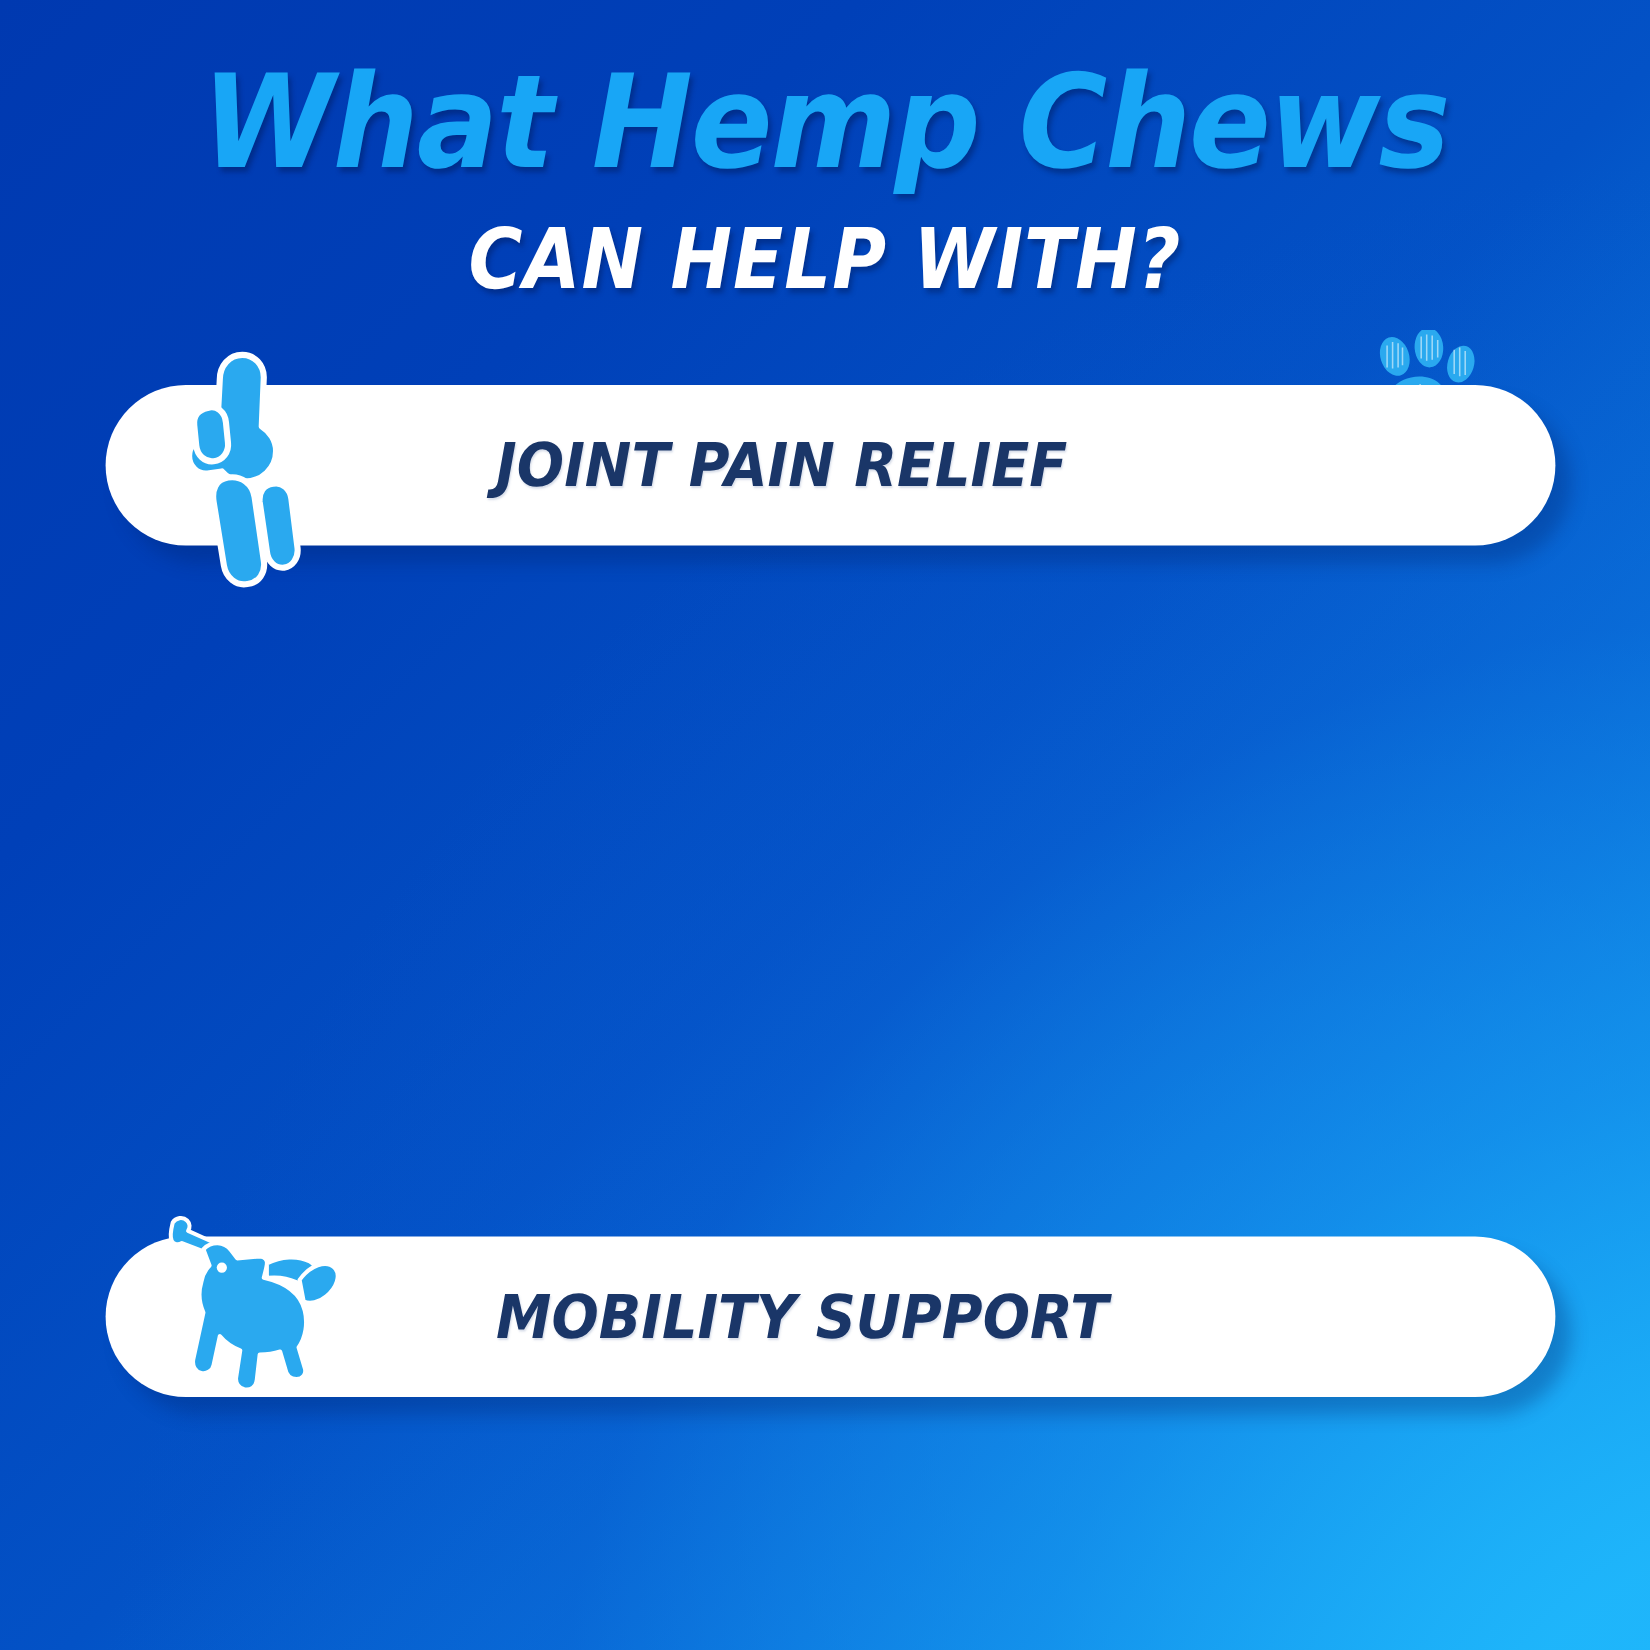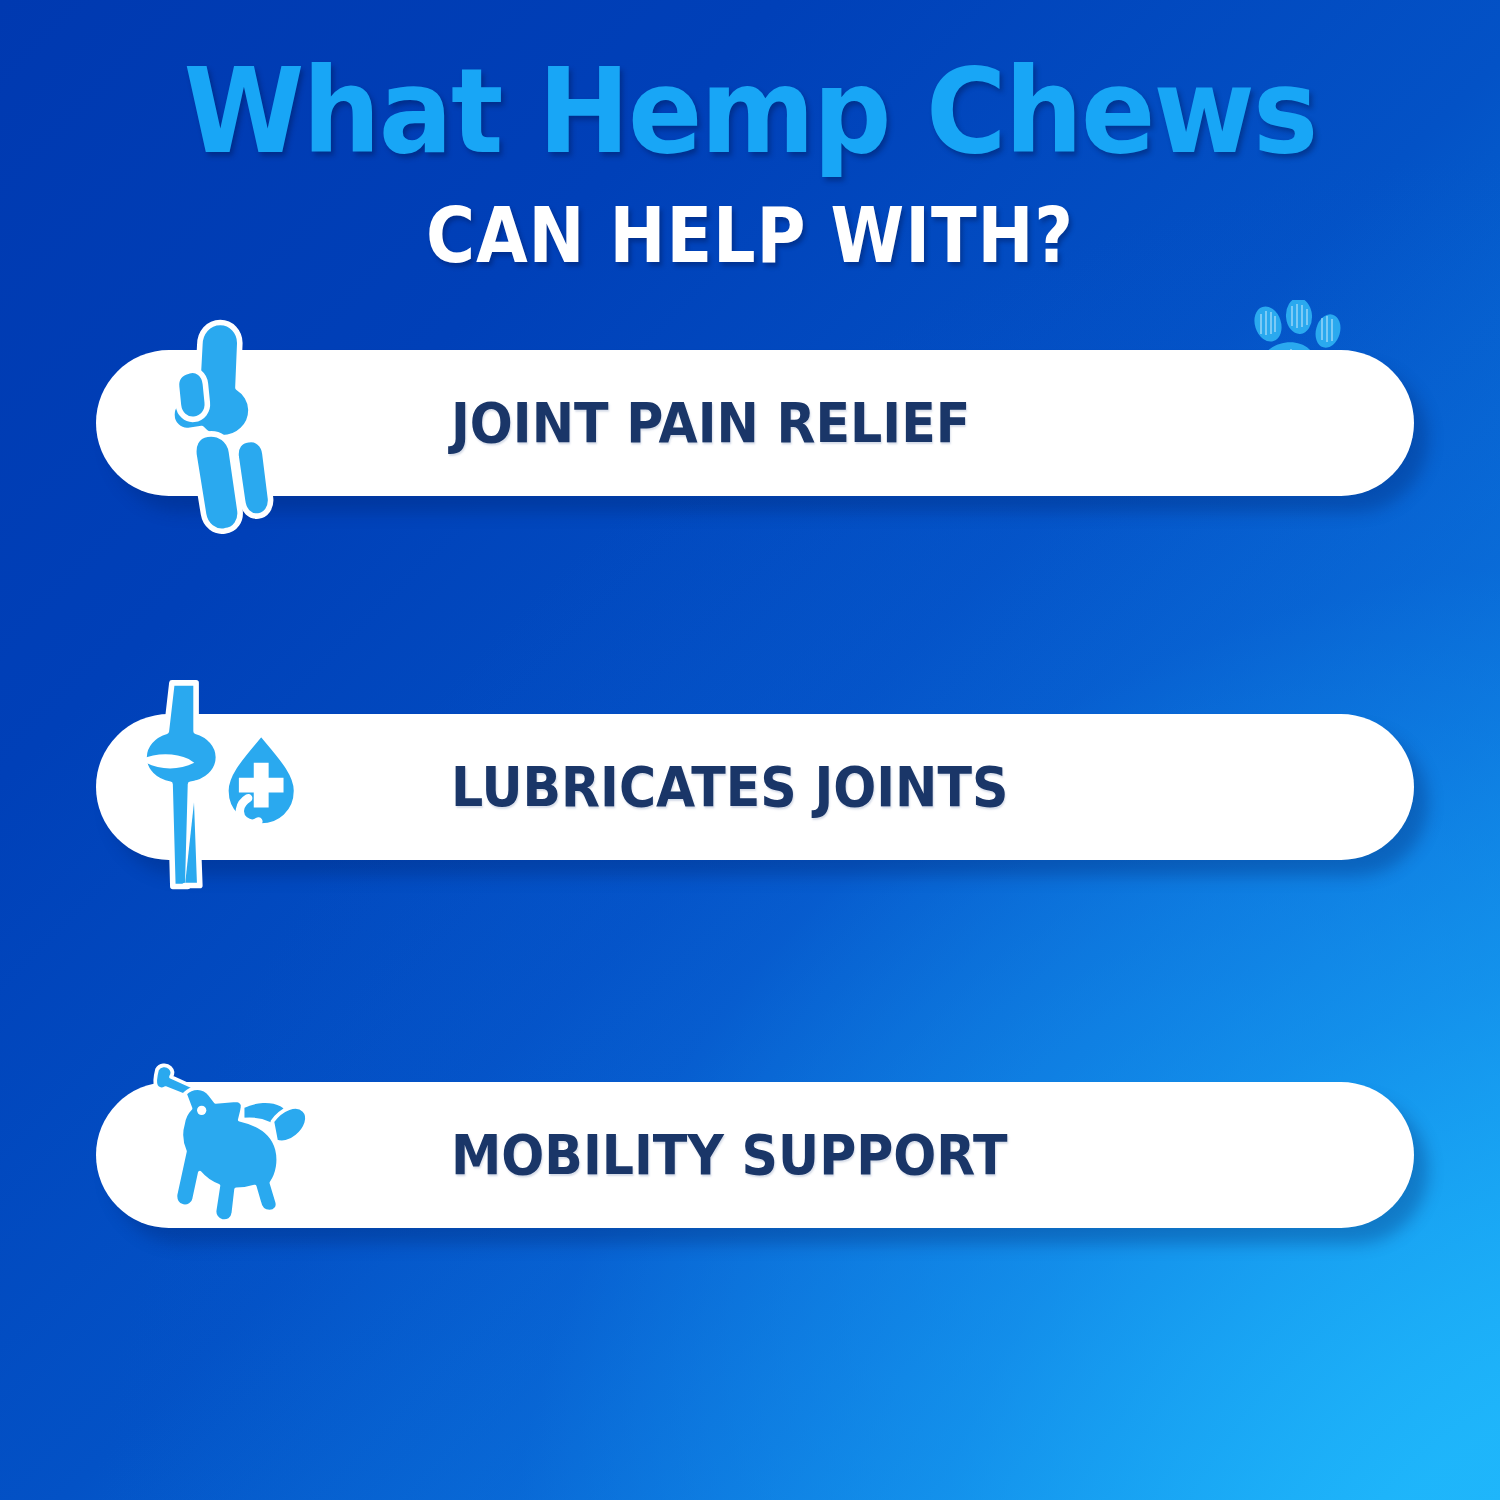--- a/index.html
+++ b/index.html
@@ -6,20 +6,21 @@
   body{
     width:1500px;height:1500px;overflow:hidden;
     font-family:"Liberation Sans", sans-serif;
     background:#0040b8;
   }
   #stage{
     position:relative;width:1500px;height:1500px;overflow:hidden;
     background:
       radial-gradient(circle at 108% 112%, #1fb6fb 0%, rgba(31,182,251,0.92) 12%, rgba(23,150,240,0.6) 30%, rgba(12,95,215,0.25) 48%, rgba(0,62,184,0) 66%),
       linear-gradient(135deg,#0039b0 0%, #0040b8 26%, #0352c6 52%, #0a78dd 74%, #12a2ef 92%, #18b2f8 100%);
+    font-style: italic;
   }
 
   
   .title{
     position:absolute;left:0;right:0;top:52px;text-align:center;
     font-size:118px;line-height:1.0;font-weight:700;
     font-family:"DejaVu Sans","Liberation Sans",sans-serif;
     letter-spacing:-2px;
     color:#18a6f6;
     text-shadow:3px 4px 5px rgba(0,18,70,.38);
@@ -56,21 +57,21 @@
   .card-label{
     position:absolute;left:355px;
     font-size:55px;font-weight:700;
     font-family:"DejaVu Sans","Liberation Sans",sans-serif;
     color:#1a3668;letter-spacing:0px;
     transform:scaleX(.92);transform-origin:left center;
     white-space:nowrap;
     text-shadow:1px 2px 2px rgba(120,140,180,.30);
   }
   .c0{top:350px}.c1{top:532px}.c2{top:714px}
-  .c3{top:896px}.c4{top:1082px}.c5{top:1260px}
+  .c3{top:896px}.c4{top:1124px}.c5{top:1260px}
 </style>
 </head>
 <body>
 
 <div id="stage">
 
   <div class="title">What Hemp Chews</div>
   <div class="subtitle">CAN HELP WITH?</div>
 
   <div class="paw">
@@ -102,37 +103,20 @@
             <path d="M62 44c9-3 17 4 18 14l2 20c1 9-5 17-14 18-9 1-16-6-17-15l-2-20c-1-9 4-15 13-17z"></path>
             <path d="M82 112c13-2 24 6 26 19l9 62c2 12-5 22-16 23-11 2-21-6-23-18l-10-62c-2-12 2-22 14-24z"></path>
             <path d="M126 118c9-2 17 5 18 15l6 48c1 10-5 18-13 19-9 1-16-6-17-16l-7-48c-1-10 4-17 13-18z"></path>
           </g>
         </svg>
       </div>
       <div class="card-label">JOINT PAIN RELIEF</div>
     </div>
 
 
-    <div class="card c2">
-      <div class="card-icon">
-        <svg viewBox="0 0 200 200">
-          <g fill="#2aa9ef" stroke="#ffffff" stroke-width="6" stroke-linejoin="round" stroke-linecap="round">
-            <path d="M44 -12h26v52c14 4 24 15 24 28 0 15-13 27-30 29l-3 110H45L42 97c-16-3-28-14-28-29 0-13 10-24 24-28z"></path>
-            <path d="M70 96l4 110H58"></path>
-          </g>
-          <path d="M12 70c14-7 36-7 50 0l6 4c-16 8-36 8-52 0z" fill="#ffffff"></path>
-          <g>
-            <path d="M140 42c18 22 38 42 38 62 0 23-18 38-38 38s-38-15-38-38c0-20 20-40 38-62z" fill="#2aa9ef" stroke="#ffffff" stroke-width="6" stroke-linejoin="round"></path>
-            <path d="M132 74h16v16h16v16h-16v16h-16v-16h-16V90h16z" fill="#ffffff"></path>
-            <path d="M126 112c-10 6-12 18-4 24 5 4 11 4 15 1" fill="none" stroke="#ffffff" stroke-width="9" stroke-linecap="round"></path>
-          </g>
-        </svg>
-      </div>
-      <div class="card-label">LUBRICATES JOINTS</div>
-    </div>
 
 
     <div class="card c4">
       <div class="card-icon">
         <svg viewBox="0 0 200 200">
           <g fill="#2aa9ef" stroke="#ffffff" stroke-width="4" stroke-linejoin="round" stroke-linecap="round">
             <path d="M28 8c3-5 10-6 14-2 3 3 3 7 1 10l22 10c4-2 9-1 11 3 2 5 0 10-5 12-4 2-9 0-11-4l-23-9c-3 2-8 2-10-2-2-4-1-10 1-18z"></path>
             <path d="M58 34c8-8 20-8 27 1l6 8 22-2c5 0 8 4 7 9l-3 12c22 5 36 16 40 32 3 12 1 26-6 36l6 20c2 6-2 11-8 11s-10-4-11-10l-5-17c-6 2-13 3-20 3l-3 26c-1 6-6 9-12 8-5-1-9-6-8-12l4-26c-8-3-15-8-20-14l-6 28c-1 6-7 9-12 8-6-1-9-7-8-13l10-46c-4-9-5-20-2-30 1-6 4-12 8-16z"></path>
             <path d="M120 48c14-7 30-8 42-2 7 4 9 13 4 18-4 5-12 5-18 2-8-4-18-5-28-4z"></path>
             <path d="M152 64c10-14 26-20 34-12 7 7 2 20-8 28-7 6-16 8-22 5z"></path>

